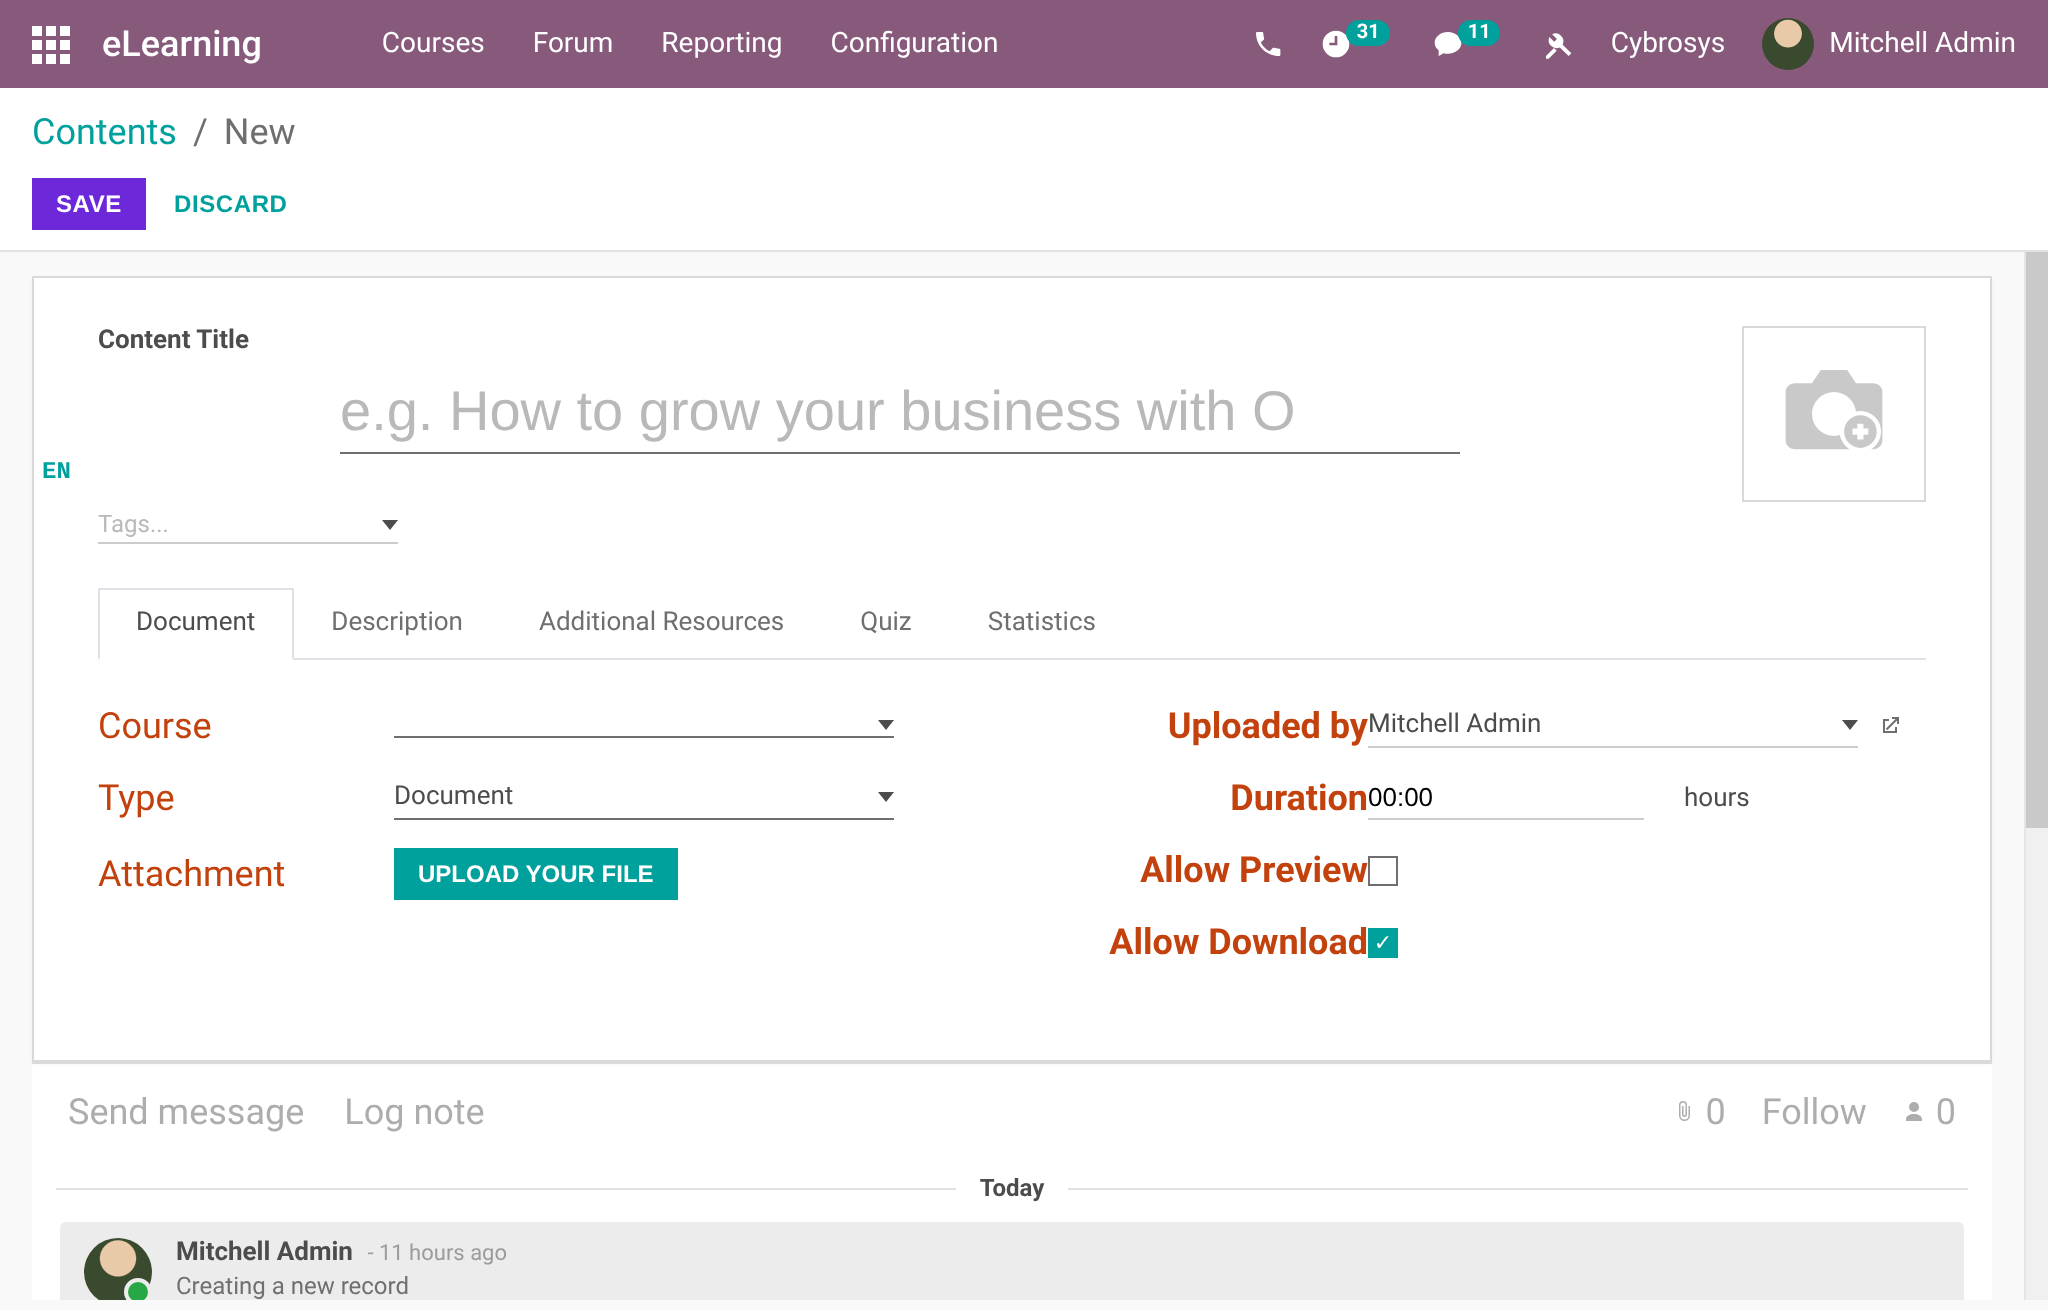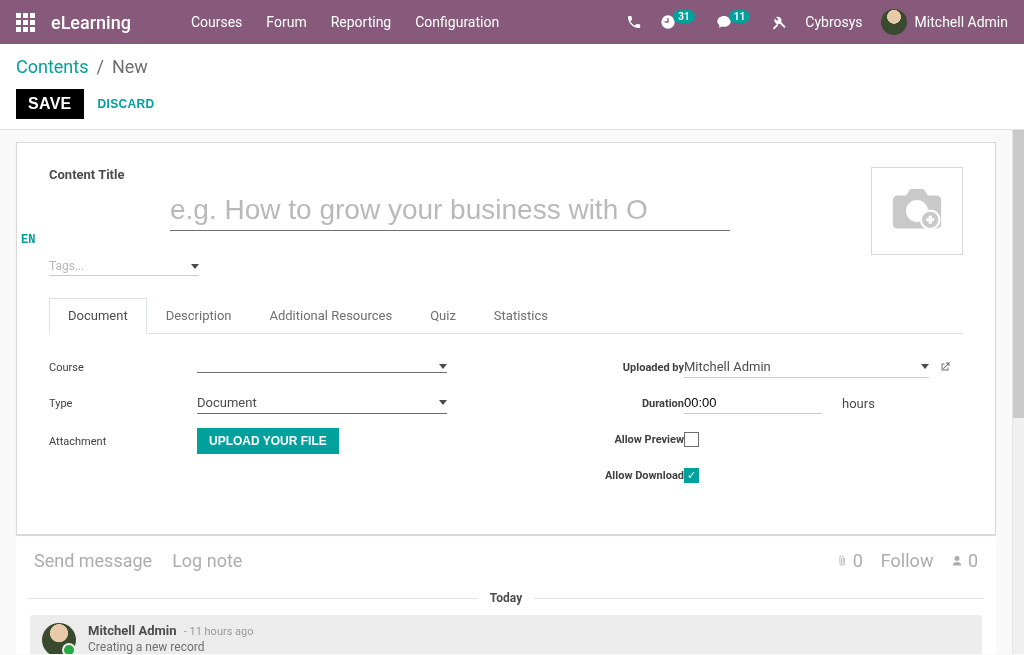--- a/index.html
+++ b/index.html
@@ -15,21 +15,21 @@
 .badge-num { background:#00a09d; color:#fff; font-size:10px; font-weight:bold; padding:1px 5px; border-radius:8px; position:relative; top:-6px; left:-3px; }
 .nav-ic { width:16px; height:16px; fill:#fff; }
 .avatar { width:26px; height:26px; border-radius:50%; background: radial-gradient(circle at 50% 30%, #e8c9a8 30%, #3a4a2f 32%); display:inline-block; }
 .nav-user { display:flex; align-items:center; gap:8px; }
 .controlpanel { background:#fff; border-bottom:1px solid #e2e2e2; padding: 12px 16px 10px 16px; }
 .breadcrumb { font-size:18px; display:flex; gap:8px; align-items:center; }
 .breadcrumb .link { color:#00a09d; }
 .breadcrumb .sep { color:#6f6f6f; }
 .breadcrumb .current { color:#6f6f6f; }
 .cp-buttons { margin-top:12px; display:flex; gap:14px; align-items:center; }
-.btn-primary { background:#000000; color:#fff; border:none; padding:6px 12px; font-weight:bold; font-size:16px; letter-spacing:0.3px; cursor:pointer; }
+.btn-primary { background:#6d28d9; color:#fff; border:none; padding:6px 12px; font-weight:bold; font-size:12px; letter-spacing:0.3px; cursor:pointer; }
 .btn-link { background:none; border:none; color:#00a09d; font-weight:bold; font-size:12px; letter-spacing:0.3px; cursor:pointer; }
 .main-wrap { display:flex; height: calc(655px - 45px - 86px); }
 .form-scroll { flex:1; overflow-y:auto; padding:12px 16px 20px 16px; }
 .form-sheet { background:#fff; border:1px solid #d9d9d9; box-shadow:0 1px 2px rgba(0,0,0,0.05); padding: 24px 32px; min-height: 360px; position:relative; }
 .scrollbar { width:12px; background:#f0f0f0; border-left:1px solid #e5e5e5; position:relative; }
 .scrollbar-thumb { position:absolute; top:0; left:0; width:100%; height:55%; background:#c9c9c9; }
 .title-header { display:flex; gap: 20px; align-items:flex-start; }
 .title-left { flex:1; position:relative; }
 .il { display:block; font-size:13px; font-weight:bold; color:#4c4c4c; margin-bottom:8px; }
 .title-input-wrap { position:relative; display:flex; align-items:center;flex-direction:column; }
@@ -40,21 +40,21 @@
 .tags-ph { color:#b9b9b9; font-size:12px; flex:1; }
 .caret { width:0; height:0; border-left:4px solid transparent; border-right:4px solid transparent; border-top:5px solid #4c4c4c; }
 .img-box { width:92px; height:88px; border:1px solid #d9d9d9; display:flex; align-items:center; justify-content:center; }
 .img-box svg { fill:#c9c9c9; }
 .tabs { margin-top:22px; border-bottom:1px solid #dee2e6; display:flex; }
 .tab { padding:9px 18px; border:1px solid transparent; font-size:13px; color:#6f6f6f; cursor:pointer; background:#fff; }
 .tab.active { border:1px solid #dee2e6; border-bottom-color:#fff; color:#4c4c4c; margin-bottom:-1px; }
 .tab-content { padding:22px 0 10px 0; display:flex; gap: 60px; }
 .col { flex:1; }
 .row { display:flex; align-items:center; margin-bottom:14px; min-height:22px; }
-.row .lbl { width:148px; font-size:11px; color:#404040; }
+.row .lbl { width:148px; font-size:18px; color:#c2410c; }
 .row .lbl.bold { font-weight:bold;text-align:right; }
 .row .val { flex:1; display:flex; align-items:center; gap:10px; }
 .sel { width:250px; border:none; border-bottom:1px solid #6f6f6f; padding:3px 0; font-size:13px; background:transparent; display:flex; justify-content:space-between; align-items:center; }
 .sel.light { border-bottom-color: #cfcbc9; }
 .dur-input { width:138px; border:none; border-bottom:1px solid #cfcbc9; padding:3px 0; font-size:13px; background:transparent; }
 .hours-lbl { color:#4c4c4c; margin-left:10px; }
 .btn-upload { background:#00a09d; color:#fff; border:none; padding:6px 12px; font-weight:bold; font-size:12px; cursor:pointer; }
 .ext-icon { width:12px; height:12px; }
 .chk { width:15px; height:15px; border:1px solid #6f6f6f; display:inline-flex; align-items:center; justify-content:center; cursor:pointer; }
 .chk.checked { background:#00a09d; border-color:#00a09d; }

